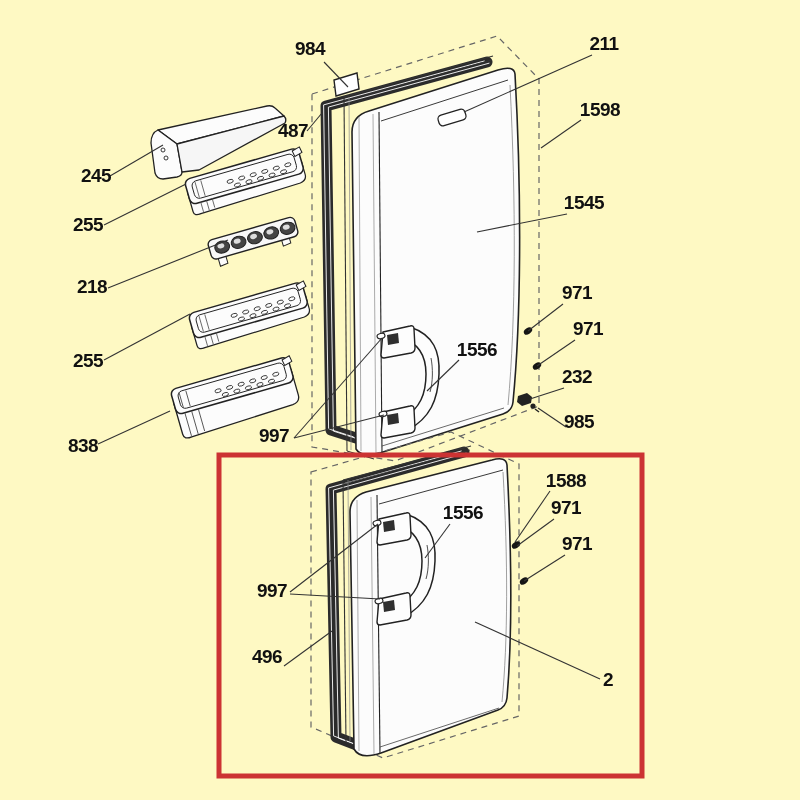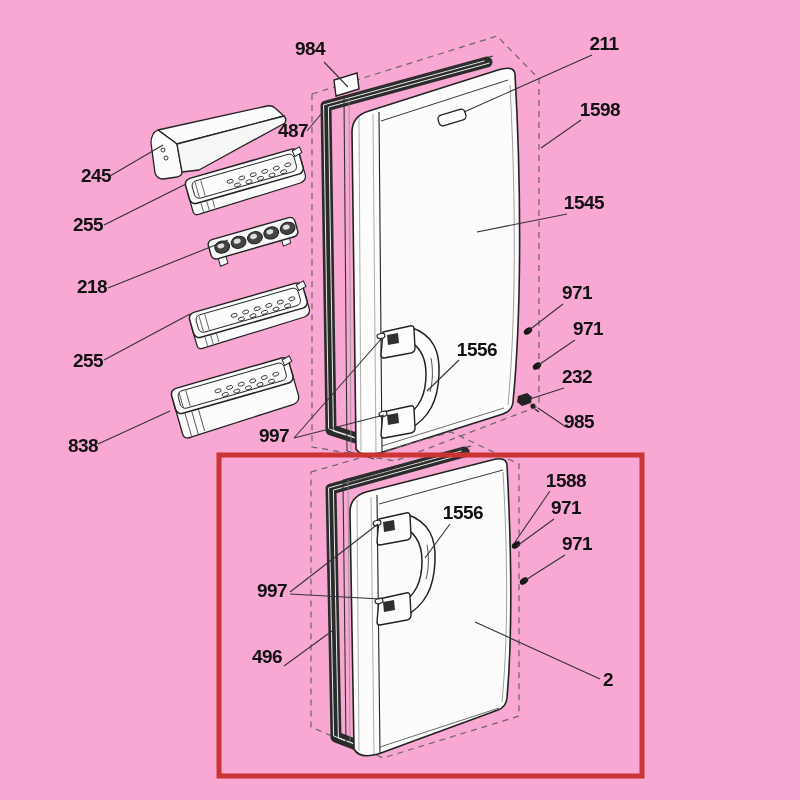--- a/index.html
+++ b/index.html
@@ -1,16 +1,16 @@
 <!DOCTYPE html>
 <html><head>
 <meta charset="utf-8">
 <style>
   html,body{margin:0;padding:0;background:#ffffff;}
-  .stage{position:relative;width:800px;height:800px;background:#f9a8d4;overflow:hidden;
+  .stage{position:relative;width:800px;height:800px;background:#fef9c3;overflow:hidden;
          font-family:"Liberation Sans",sans-serif;}
   svg{position:absolute;left:0;top:0;}
   text.lbl{font-family:"Liberation Sans","DejaVu Sans",sans-serif;
            font-weight:700;font-size:19px;letter-spacing:-0.5px;fill:#111;text-anchor:middle;}
 </style>
 </head>
 <body>
 
 <div class="stage">
 <svg width="800" height="800" viewBox="0 0 800 800">

